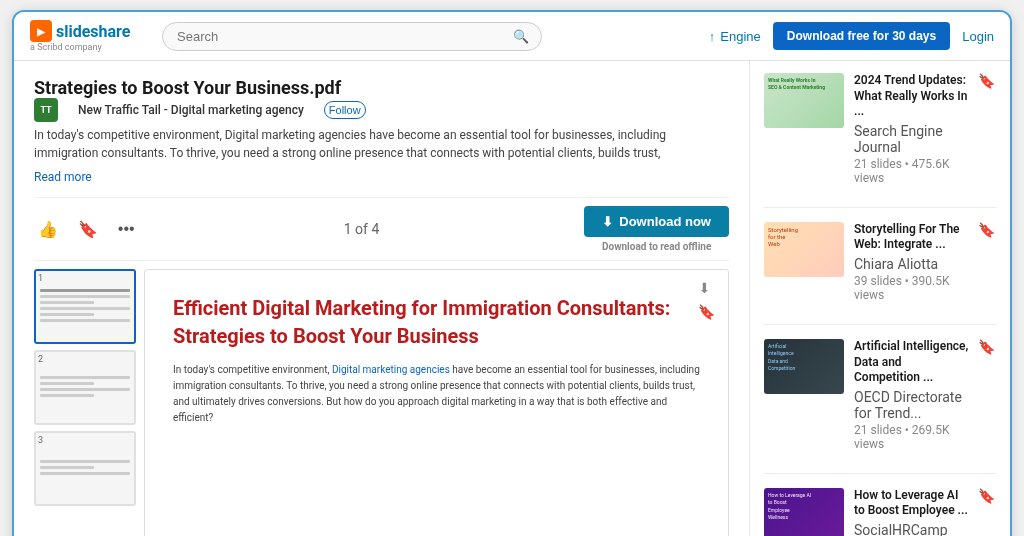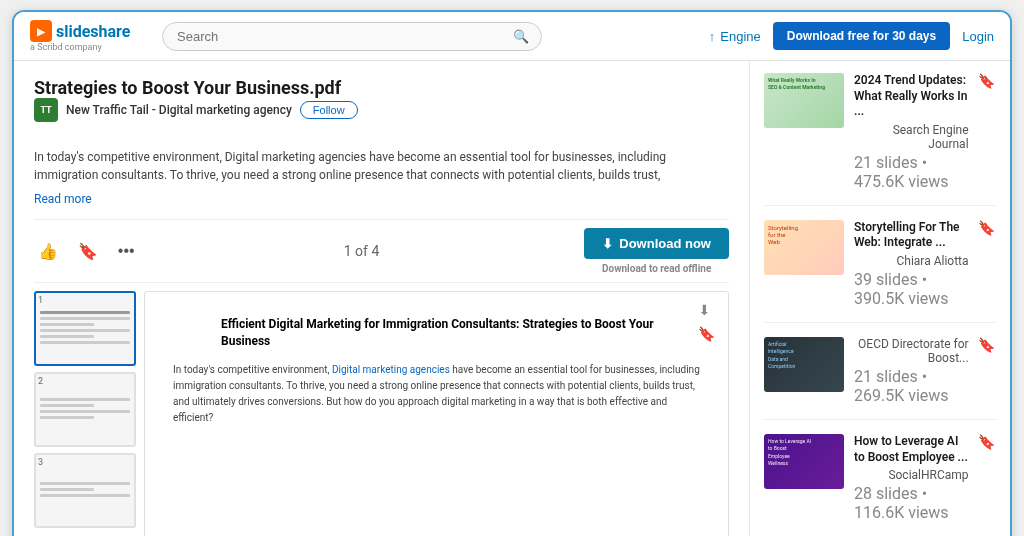--- a/index.html
+++ b/index.html
@@ -135,22 +135,22 @@
       color: #1a1a1a;
     }
     .doc-meta {
       font-size: 12px;
       color: #666;
       margin-bottom: 8px;
     }
     .author-row {
       display: flex;
       align-items: center;
-      gap: 8px;
-      margin-bottom: 26px;
+      gap: 20px;
+      margin-bottom: 4px;
     }
     .author-icon {
       width: 24px;
       height: 24px;
       background: #2e7d32;
       border-radius: 4px;
       display: flex;
       align-items: center;
       justify-content: center;
       color: white;
@@ -160,21 +160,21 @@
     .author-name {
       font-size: 12px;
       color: #333;
       font-weight: 500;
     }
     .follow-btn {
       border: 1px solid #0a66c2;
       color: #0a66c2;
       background: none;
       border-radius: 12px;
-      padding: 2px 12px;
+      padding: 2px 4px;
       font-size: 11px;
       cursor: pointer;
     }
     .doc-description {
       font-size: 12px;
       color: #444;
       line-height: 1.5;
       margin-bottom: 4px;
     }
     .read-more {
@@ -303,47 +303,46 @@
       display: flex;
       flex-direction: column;
       gap: 8px;
     }
     .doc-page-icon {
       color: #888;
       font-size: 14px;
       cursor: pointer;
     }
     .doc-page-title {
-      font-size: 12px;
+      font-size: 20px;
       font-weight: bold;
-      color: #000000;
+      color: #b91c1c;
       margin-bottom: 12px;
       line-height: 1.4;
-      margin-left: 48px;
     }
     .doc-page-text {
       font-size: 10px;
       color: #444;
       line-height: 1.6;
     }
     .doc-link {
       color: #0a66c2;
     }
 
     
     .sidebar {
       width: 260px;
       padding: 12px 14px;
       background: white;
     }
     .sidebar-card {
       display: flex;
       gap: 10px;
       margin-bottom: 14px;
-      padding-bottom: 14px;
+      padding-bottom: 22px;
       border-bottom: 1px solid #eee;
       cursor: pointer;
     }
     .sidebar-card:last-child {
       border-bottom: none;
       margin-bottom: 0;
     }
     .sidebar-thumb {
       width: 80px;
       height: 55px;
@@ -364,27 +363,26 @@
       flex: 1;
     }
     .sidebar-card-title {
       font-size: 12px;
       font-weight: 600;
       color: #1a1a1a;
       line-height: 1.3;
       margin-bottom: 3px;
     }
     .sidebar-card-author {
-      font-size: 12px;
+      font-size: 14px;
       color: #555;
       margin-bottom: 2px;
-      text-align: right;
     }
     .sidebar-card-meta {
-      font-size: 16px;
+      font-size: 12px;
       color: #888;
     }
     .bookmark-icon {
       color: #888;
       font-size: 14px;
       flex-shrink: 0;
       cursor: pointer;
     }
     
     .thumb-seo { background: linear-gradient(135deg, #c8e6c9 0%, #a5d6a7 100%); }
@@ -535,21 +533,22 @@
         <span class="bookmark-icon">🔖</span>
       </div>
 
       <div class="sidebar-card">
         <div class="sidebar-thumb thumb-ai">
           <div class="sidebar-thumb-content">
             <div class="ai-mini" style="color:#90caf9">Artificial<br>Intelligence<br>Data and<br>Competition</div>
           </div>
         </div>
         <div class="sidebar-card-info">
-          <div class="sidebar-card-author">OECD Directorate for Boost...</div>
+          <div class="sidebar-card-title">Artificial Intelligence, Data and Competition ...</div>
+          <div class="sidebar-card-author">OECD Directorate for Trend...</div>
           <div class="sidebar-card-meta">21 slides • 269.5K views</div>
         </div>
         <span class="bookmark-icon">🔖</span>
       </div>
 
       <div class="sidebar-card">
         <div class="sidebar-thumb thumb-leverage">
           <div class="sidebar-thumb-content">
             <div class="leverage-mini">How to Leverage AI<br>to Boost<br>Employee<br>Wellness</div>
           </div>

